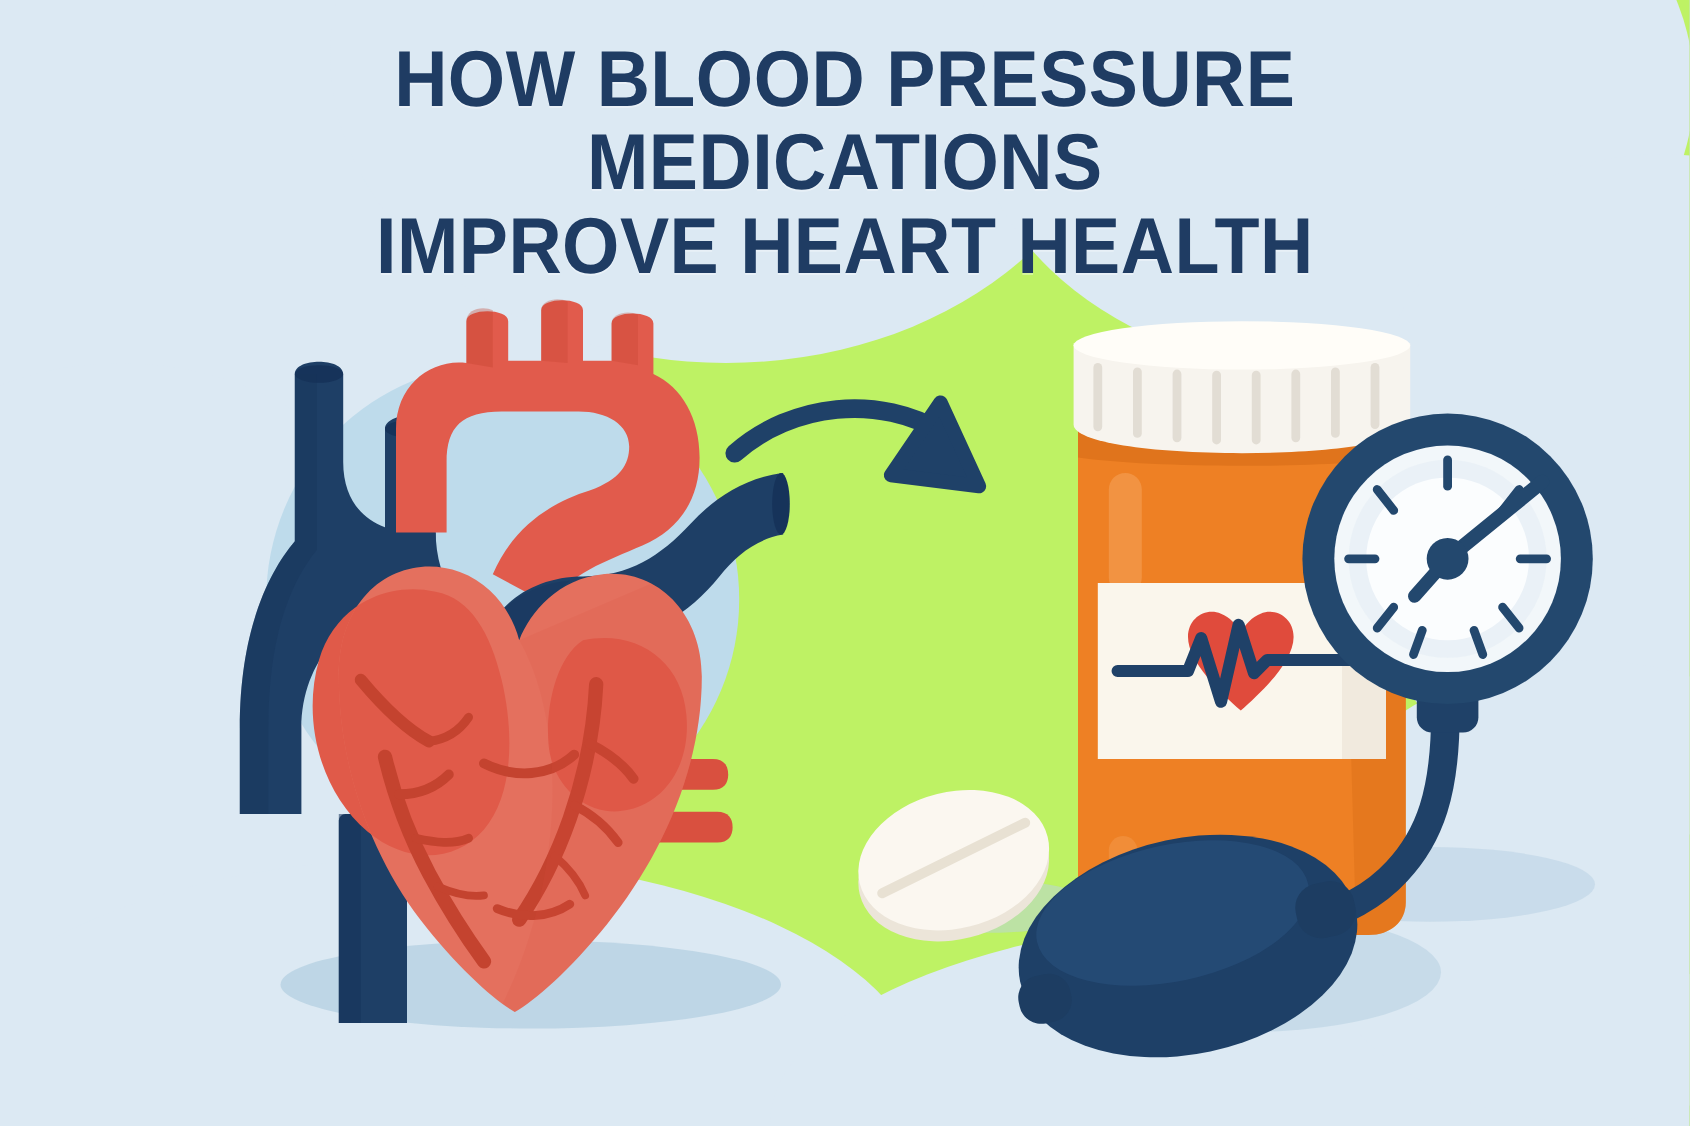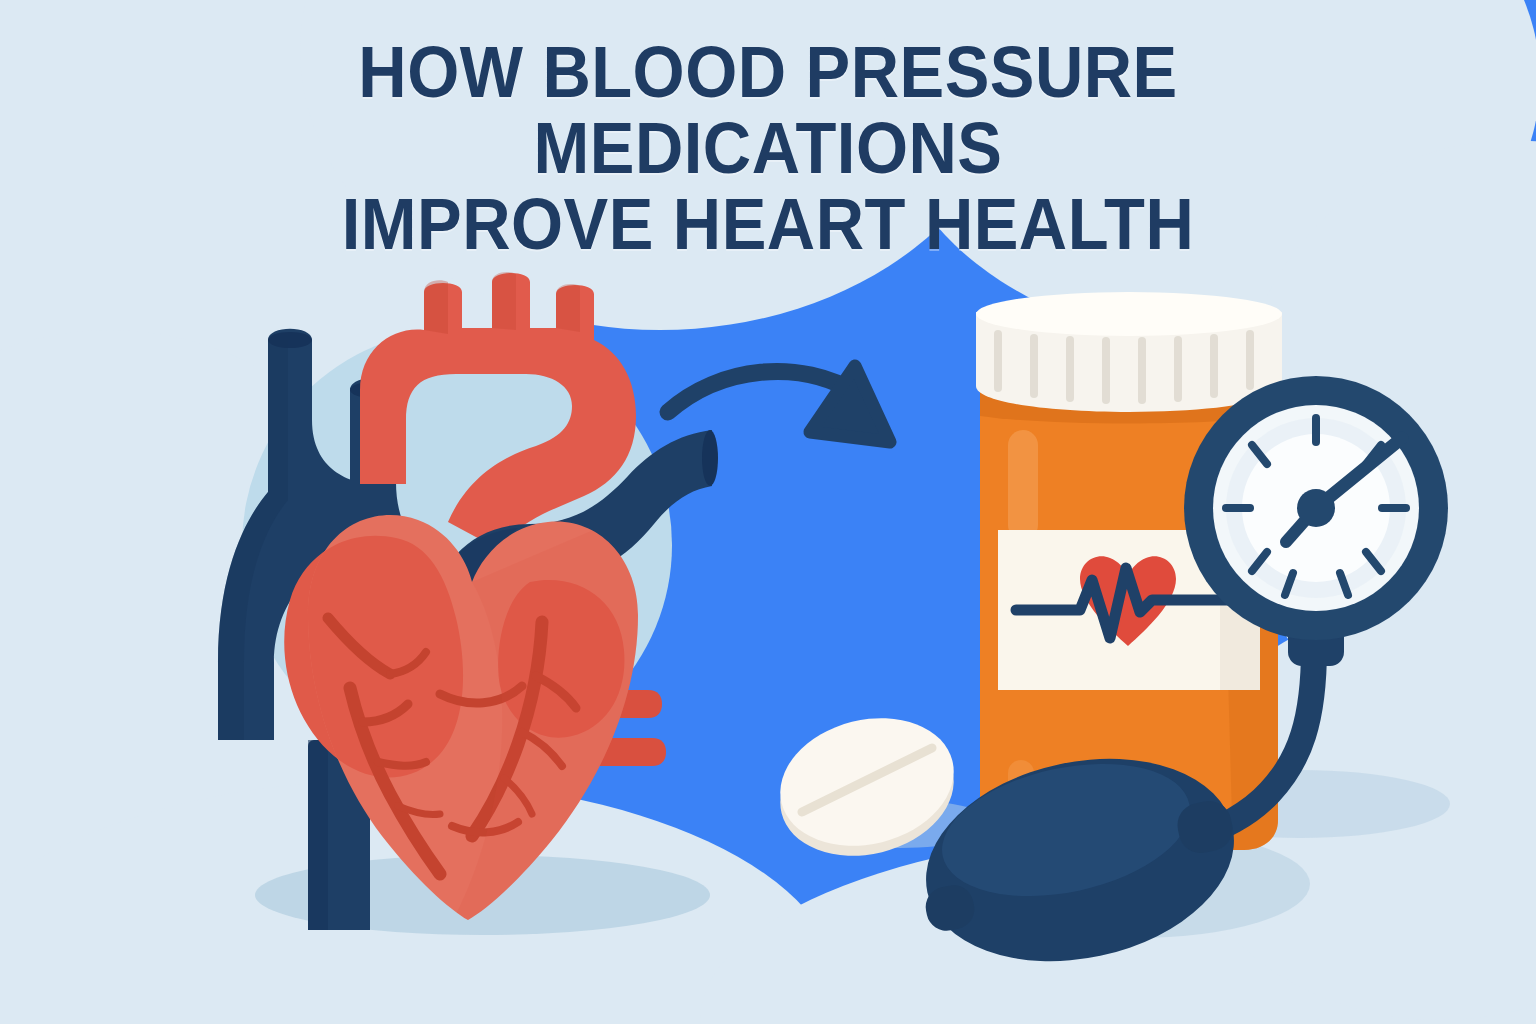--- a/index.html
+++ b/index.html
@@ -11,21 +11,21 @@
     height: 1024px;
     overflow: hidden;
     font-family: "Liberation Sans", sans-serif;
     background: #c9dcec;
   }
   .poster {
     position: relative;
     width: 1536px;
     height: 1024px;
     overflow: hidden;
-    background: #3b82f6;
+    background: #bef264;
   }
   
   .bg-layer { position: absolute; inset: 0; }
   .blob {
     position: absolute;
     background: #dce9f3;
     border-radius: 50%;
   }
   .blob.b1 { left: -120px;  top: -140px; width: 760px;  height: 620px; }
   .blob.b2 { left: 300px;   top: -230px; width: 720px;  height: 560px; }

